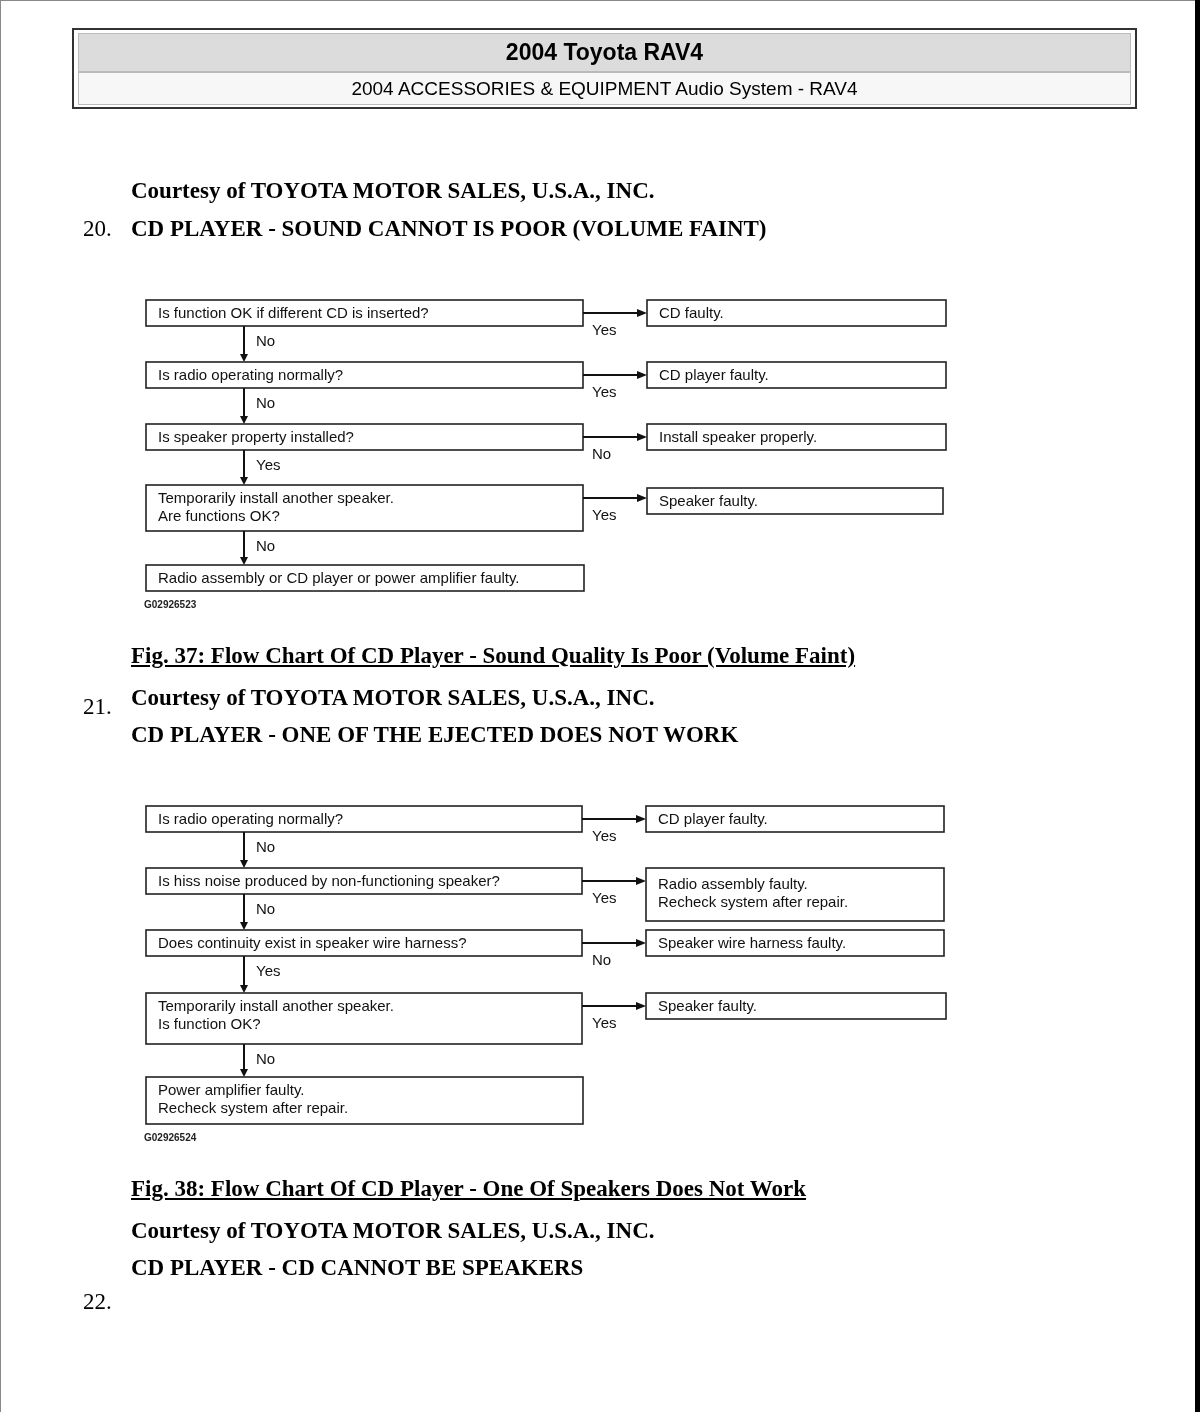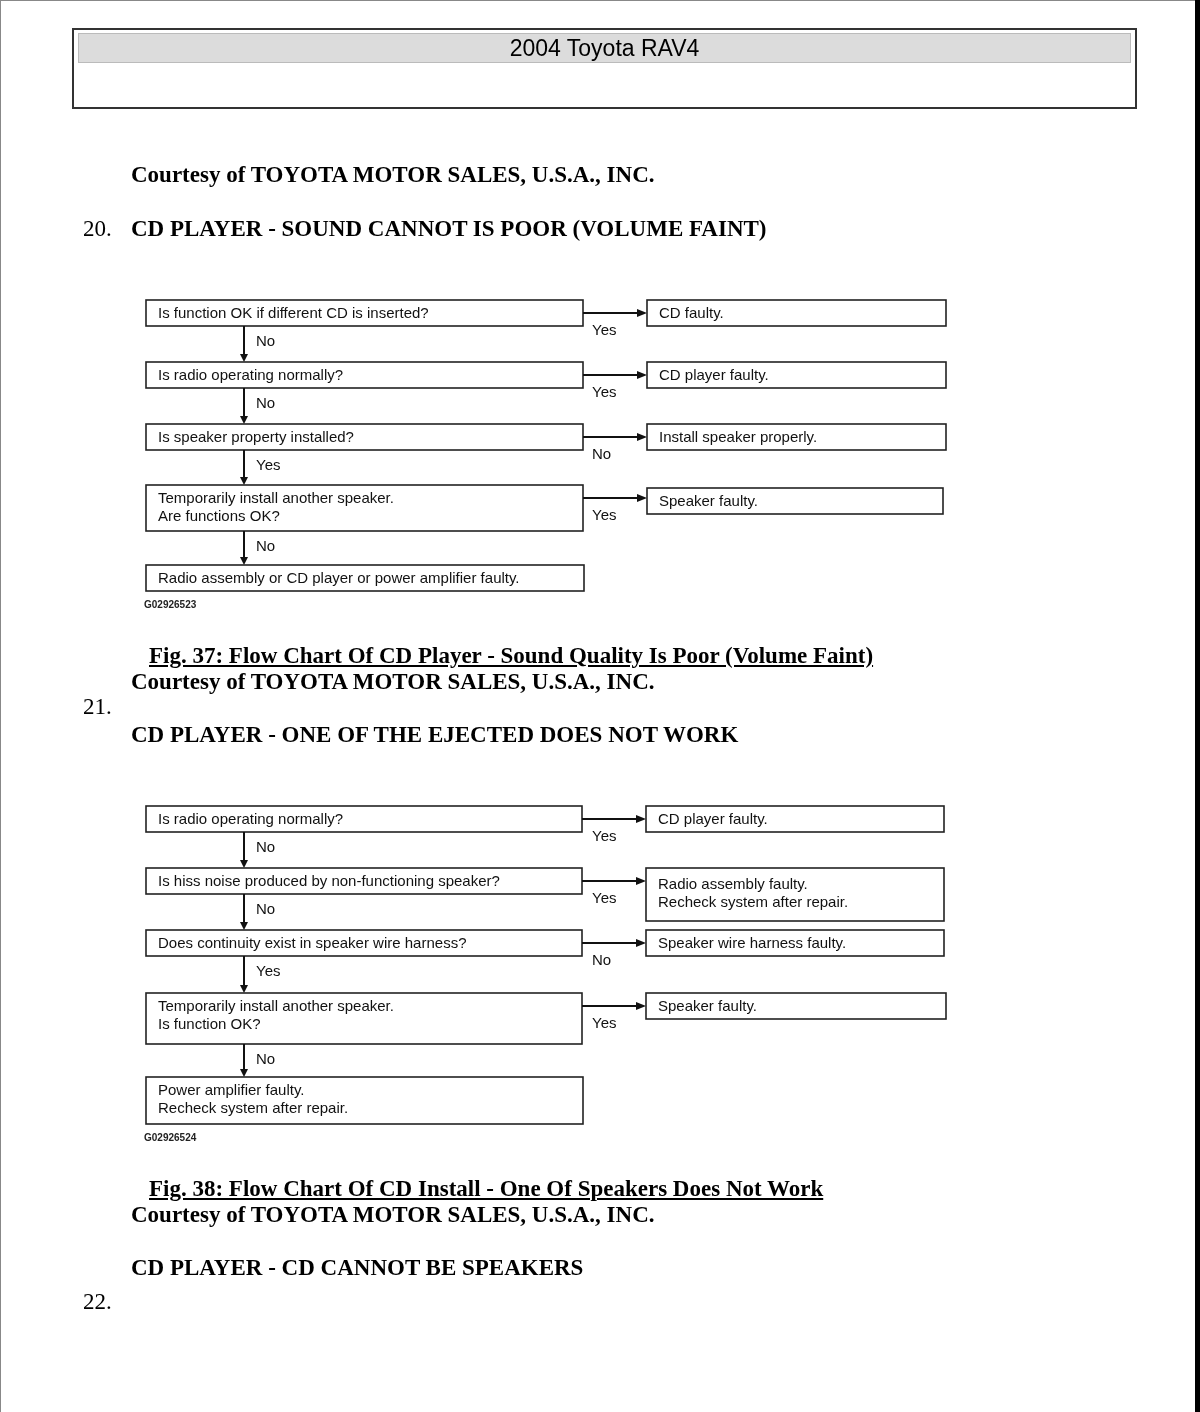--- a/index.html
+++ b/index.html
@@ -15,55 +15,56 @@
     box-sizing: border-box;
   }
   .page-right-edge {
     position: absolute; right: 0; top: 0; width: 5px; height: 1412px; background: #000;
   }
   .header-box {
     position: absolute; left: 72px; top: 28px; width: 1065px; height: 81px;
     border: 2px solid #333; box-sizing: border-box; background: #fff;
   }
   .header-title {
-    position: absolute; left: 4px; top: 3px; right: 4px; height: 30px;
+    position: absolute; left: 4px; top: 3px; right: 4px; height: 39px;
     background: #dcdcdc; border: 1px solid #bbb; box-sizing: border-box;
     display: flex; align-items: center; justify-content: center;
-    font-family: "Liberation Sans", sans-serif; font-weight: normal; font-size: 23px;
+    font-family: "Liberation Sans", sans-serif; font-weight: bold; font-size: 23px;
   }
   .header-subtitle {
     position: absolute; left: 4px; top: 42px; right: 4px; height: 33px;
     background: #f7f7f7; border: 1px solid #bbb; box-sizing: border-box;
     display: flex; align-items: center; justify-content: center;
     font-family: "Liberation Sans", sans-serif; font-size: 19px;
   }
   .courtesy, .fig-caption, .section-title, .section-num {
     position: absolute; font-weight: bold; font-size: 23px; white-space: nowrap;
   }
   .section-num { font-weight: normal; left: 83px; text-align: center; }
-  .courtesy { left: 131px; }
+  .courtesy { left: 131px; margin-top: 16px; }
   .section-title { left: 131px; }
-  .fig-caption { left: 131px; text-decoration: underline; margin-left: 18px; }
+  .fig-caption { left: 131px; text-decoration: underline; }
 
   .flow-svg { position: absolute; left: 0; top: 0; }
   .fc-box { fill: #fff; stroke: #222; stroke-width: 1.6; }
   .fc-line { stroke: #111; stroke-width: 2; fill: none; }
   .fc-arrow { fill: #111; }
   .fc-text { font-family: "Liberation Sans", sans-serif; font-size: 15px; fill: #111; }
   .fc-label { font-family: "Liberation Sans", sans-serif; font-size: 15px; fill: #111; }
   .fc-code { font-family: "Liberation Sans", sans-serif; font-size: 10px; font-weight: bold; fill: #222; }
 </style>
 </head>
 <body>
 
 <div class="page-frame"></div>
 <div class="page-right-edge"></div>
 
 <div class="header-box">
   <div class="header-title">2004 Toyota RAV4</div>
+  <div class="header-subtitle">2004 ACCESSORIES &amp; EQUIPMENT Audio System - RAV4</div>
 </div>
 
 <div class="courtesy" style="top:162px">Courtesy of TOYOTA MOTOR SALES, U.S.A., INC.</div>
 
 <div class="section-num" style="top:216px">20.</div>
 <div class="section-title" style="top:216px">CD PLAYER - SOUND CANNOT IS POOR (VOLUME FAINT)</div>
 
 <svg class="flow-svg" id="fc0" width="1200" height="1412">
     <rect x="146" y="300" width="437" height="26" class="fc-box"></rect>
     <text x="158" y="318" class="fc-text">Is function OK if different CD is inserted?</text>
@@ -159,17 +160,17 @@
     <text x="658" y="1011" class="fc-text">Speaker faulty.</text>
     <line x1="244" y1="1044" x2="244" y2="1070" class="fc-line"></line>
     <polygon points="240,1069 248,1069 244,1077" class="fc-arrow"></polygon>
     <text x="256" y="1064" class="fc-label">No</text>
     <rect x="146" y="1077" width="437" height="47" class="fc-box"></rect>
     <text x="158" y="1095" class="fc-text">Power amplifier faulty.</text>
     <text x="158" y="1113" class="fc-text">Recheck system after repair.</text>
     <text x="144" y="1141" class="fc-code">G02926524</text>
   </svg>
 
-<div class="fig-caption" style="top:1176px">Fig. 38: Flow Chart Of CD Install - One Of Speakers Does Not Work</div>
+<div class="fig-caption" style="top:1176px">Fig. 38: Flow Chart Of CD Player - One Of Speakers Does Not Work</div>
 <div class="courtesy" style="top:1202px">Courtesy of TOYOTA MOTOR SALES, U.S.A., INC.</div>
 
 <div class="section-num" style="top:1289px">22.</div>
 <div class="section-title" style="top:1255px">CD PLAYER - CD CANNOT BE SPEAKERS</div>
 
 </body></html>

